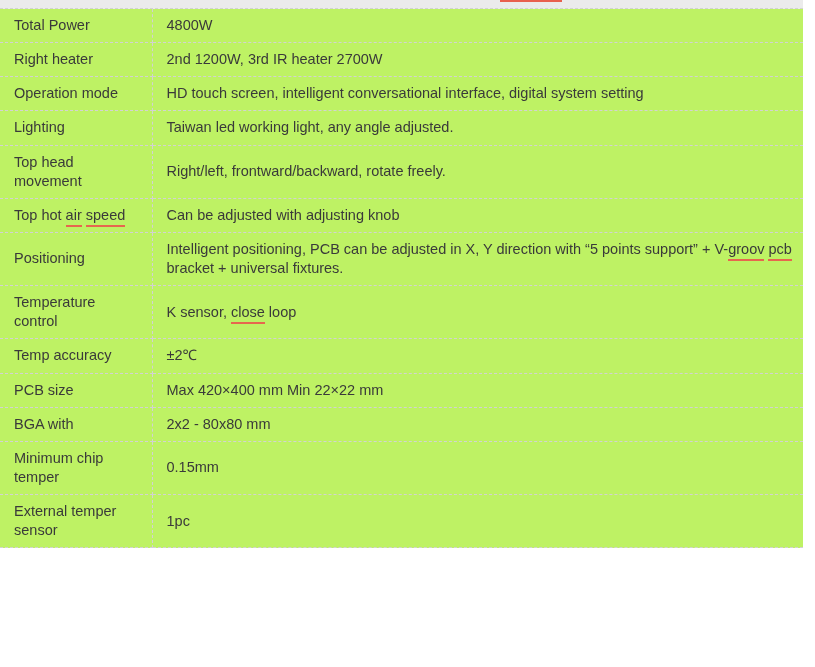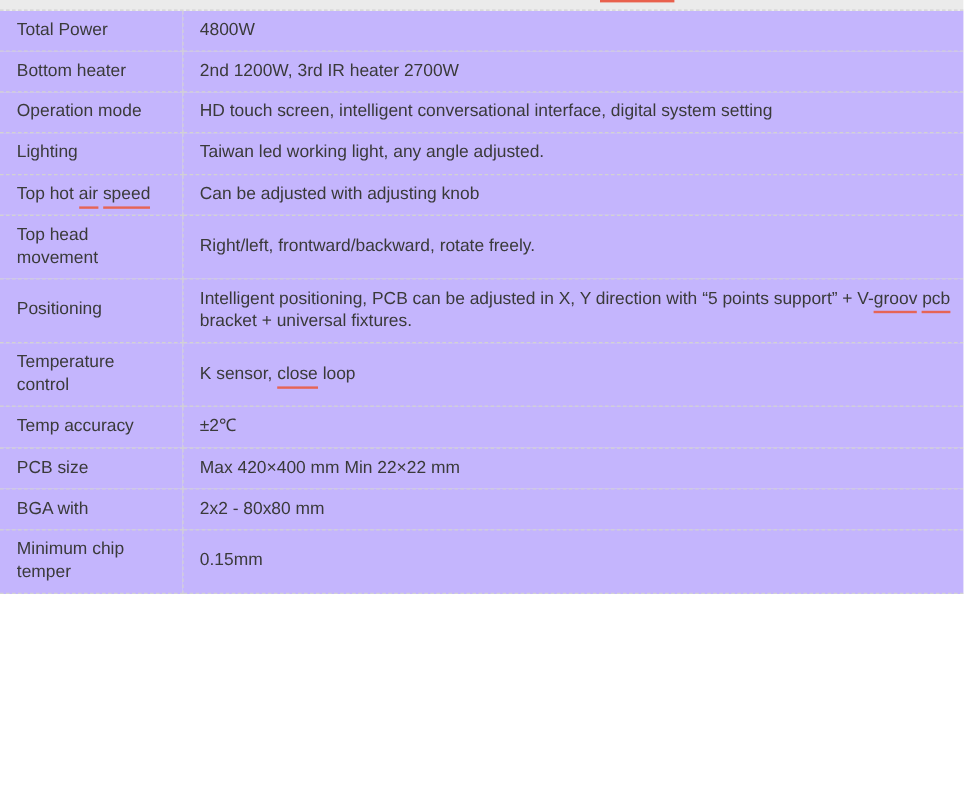--- a/index.html
+++ b/index.html
@@ -23,21 +23,21 @@
   }
   #spec-table col.label-col { width: 152px; }
   #spec-table col.value-col { width: 651px; }
   #spec-table td {
     border-top: 1px dashed #d2d2d2;
     border-bottom: 1px dashed #d2d2d2;
     padding: 7px 10px 7px 14px;
     font-size: 14.5px;
     line-height: 1.32;
     vertical-align: middle;
-    background: #c4b5fd;
+    background: #bef264;
     color: #3a3a3a;
   }
   #spec-table td.label {
     border-right: 1px dashed #d2d2d2;
   }
   #spec-table tr:first-child td {
     border-top: none;
   }
   .partial-top {
     height: 8px;
@@ -90,38 +90,38 @@
   <colgroup>
     <col class="label-col">
     <col class="value-col">
   </colgroup>
   <tbody>
     <tr>
       <td class="label">Total Power</td>
       <td class="value">4800W</td>
     </tr>
     <tr>
-      <td class="label">Bottom heater</td>
+      <td class="label">Right heater</td>
       <td class="value">2nd 1200W, 3rd IR heater 2700W</td>
     </tr>
     <tr>
       <td class="label">Operation mode</td>
       <td class="value">HD touch screen, intelligent conversational interface, digital system setting</td>
     </tr>
     <tr>
       <td class="label">Lighting</td>
       <td class="value">Taiwan led working light, any angle adjusted.</td>
     </tr>
     <tr>
+      <td class="label">Top head movement</td>
+      <td class="value">Right/left, frontward/backward, rotate freely.</td>
+    </tr>
+    <tr>
       <td class="label">Top hot <span class="mark" style="--c:#e8604d">air</span> <span class="mark" style="--c:#e8604d">speed</span></td>
       <td class="value">Can be adjusted with adjusting knob</td>
-    </tr>
-    <tr>
-      <td class="label">Top head movement</td>
-      <td class="value">Right/left, frontward/backward, rotate freely.</td>
     </tr>
     <tr>
       <td class="label">Positioning</td>
       <td class="value">Intelligent positioning, PCB can be adjusted in X, Y direction with  “5 points support”  + V-<span class="mark" style="--c:#e8604d">groov</span> <span class="mark" style="--c:#e8604d">pcb</span> bracket + universal fixtures.</td>
     </tr>
     <tr>
       <td class="label">Temperature control</td>
       <td class="value">K sensor, <span class="mark" style="--c:#e8604d">close</span> loop</td>
     </tr>
     <tr>
@@ -133,16 +133,20 @@
       <td class="value">Max 420×400 mm Min 22×22 mm</td>
     </tr>
     <tr>
       <td class="label">BGA with</td>
       <td class="value">2x2 - 80x80 mm</td>
     </tr>
     <tr>
       <td class="label">Minimum chip temper</td>
       <td class="value">0.15mm</td>
     </tr>
+    <tr>
+      <td class="label">External temper sensor</td>
+      <td class="value">1pc</td>
+    </tr>
   </tbody>
 </table>
 
 <div class="rightpad"></div>
 
 </body></html>

